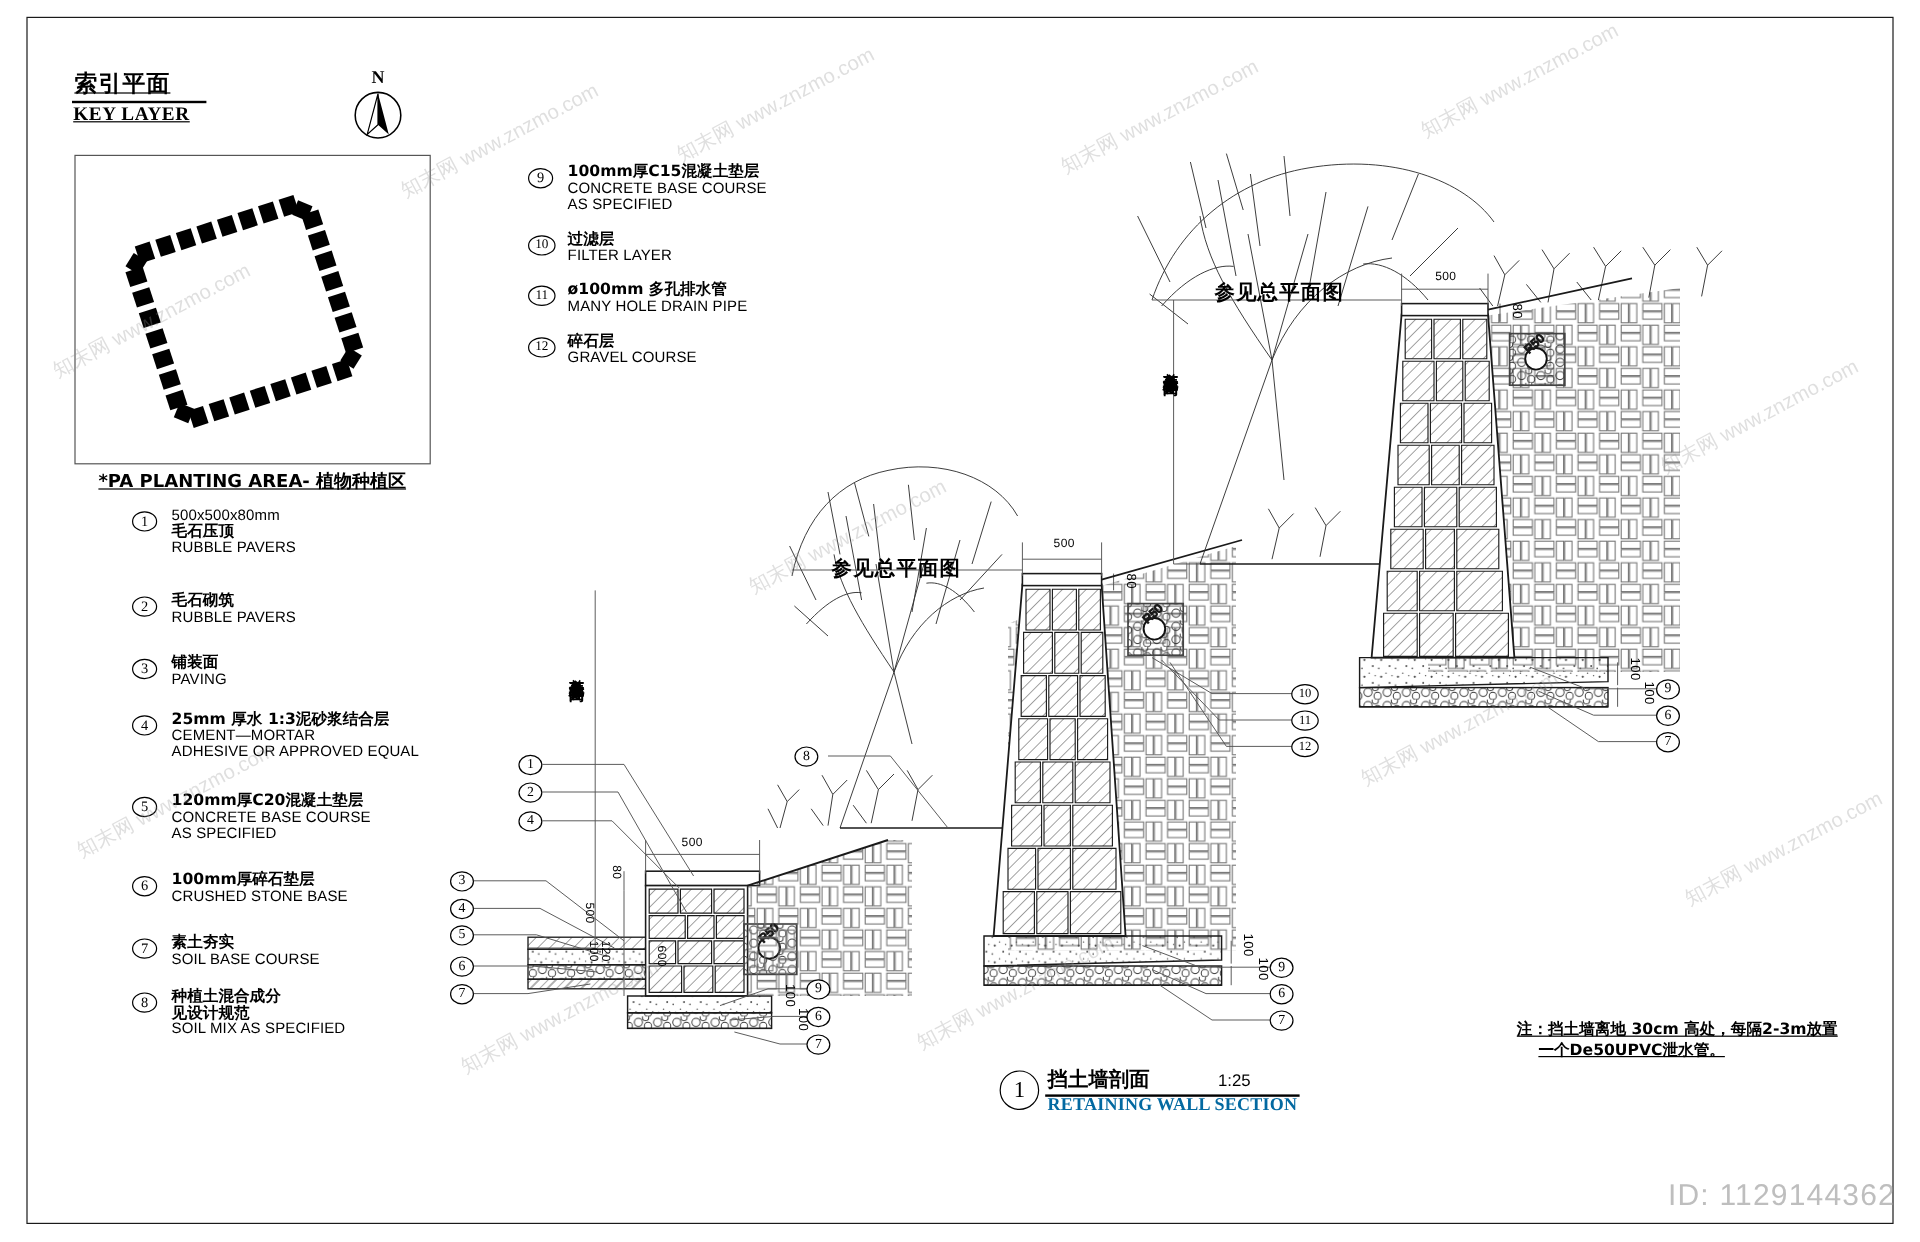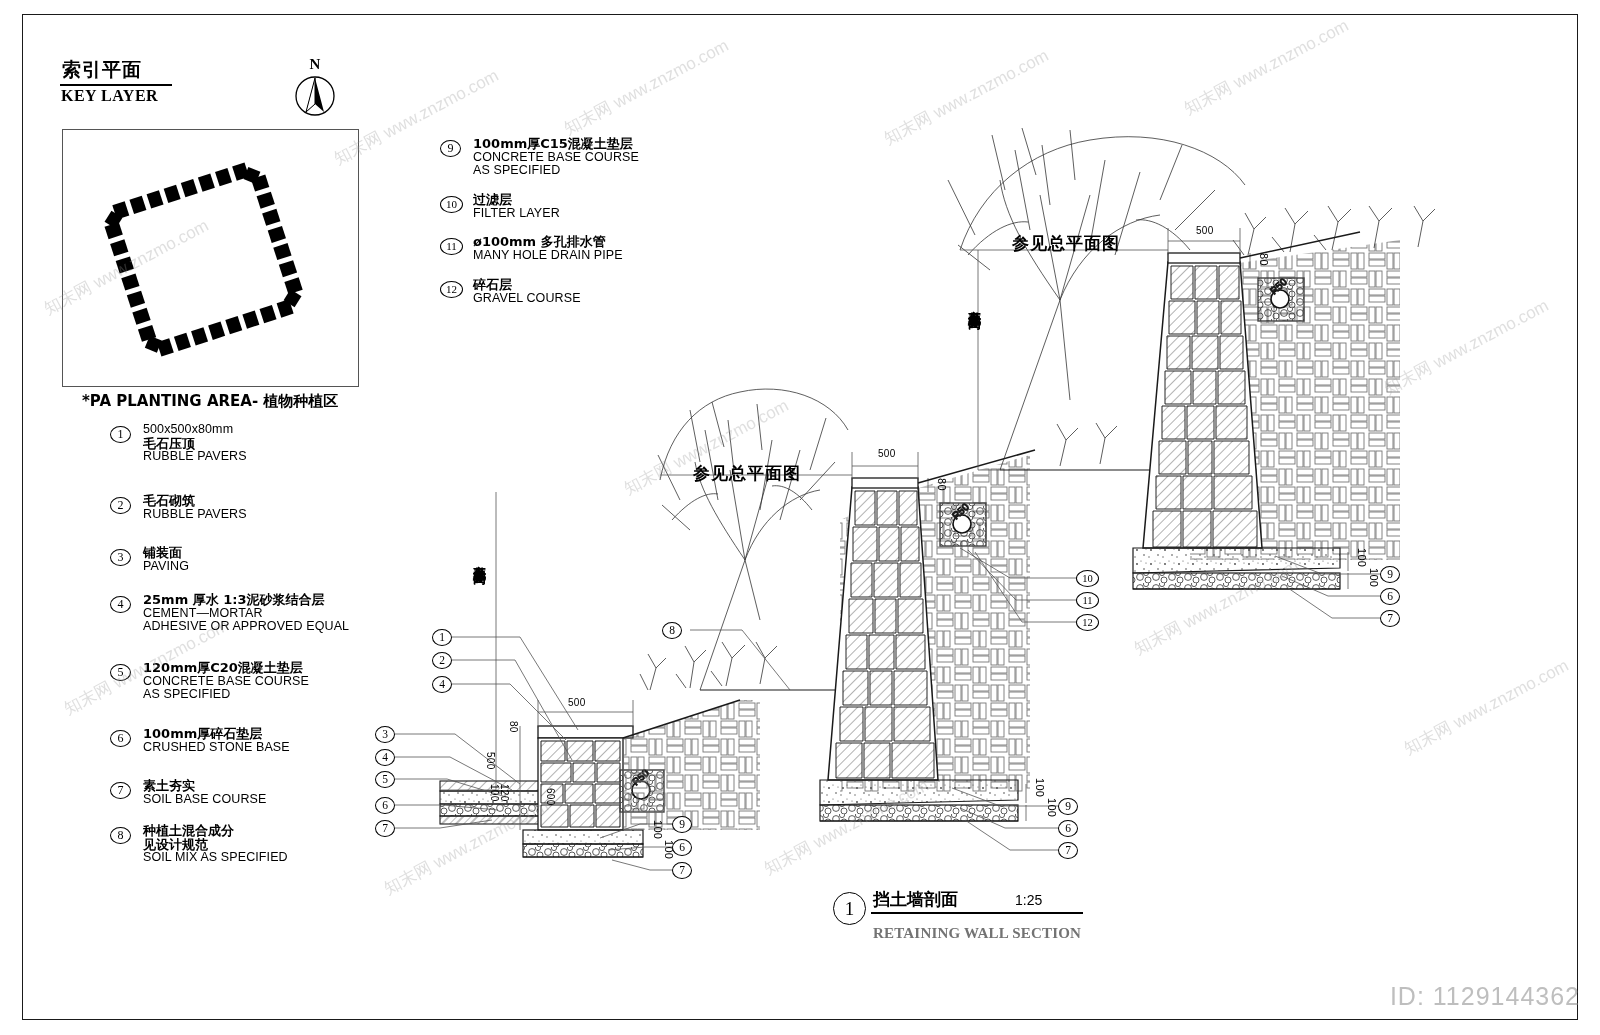--- a/index.html
+++ b/index.html
@@ -14,21 +14,21 @@
     overflow: hidden;
   }
   
   .sheet-border {
     position: absolute; left: 22px; top: 14px;
     width: 1556px; height: 1006px;
     border: 1.5px solid #1a1a1a;
   }
   
   .cn { font-family: "DejaVu Sans", "Liberation Sans", sans-serif; font-weight: 700; }
-  .abs { position: absolute; }
+  .abs { position: absolute; text-decoration: underline; }
 
   
   #keyplan-title-cn {
     left: 62px; top: 57px; font-size: 19px; letter-spacing: 1px; color:#000;
   }
   #keyplan-rule {
     left: 60px; top: 84px; width: 112px; height: 2px; background: #000;
   }
   #keyplan-title-en {
     left: 61px; top: 87px; font-size: 16px; font-weight: 700; letter-spacing: .5px;
@@ -89,22 +89,22 @@
     position:absolute; left:0; top:6px; width:33px; height:33px;
     border:1.6px solid #000; border-radius:50%;
     text-align:center; line-height:31px; font-size:19px;
     font-family:"Liberation Serif",serif; color:#000;
   }
   #tb-cn { position:absolute; left:40px; top:2px; font-size:17px;
     font-family:"DejaVu Sans",sans-serif; font-weight:700; color:#000; }
   #tb-scale { position:absolute; left:182px; top:6px; font-size:14px;
     font-family:"Liberation Sans",sans-serif; color:#000; }
   #tb-rule { position:absolute; left:38px; top:26px; width:212px; height:1.6px; background:#000; }
-  #tb-en { position:absolute; left:40px; top:39px; font-size:15px; font-weight:700;
-    font-family:"Liberation Serif","DejaVu Serif",serif; letter-spacing:.2px; color:#737373;text-align:center; }
+  #tb-en { position:absolute; left:40px; top:27px; font-size:15px; font-weight:700;
+    font-family:"Liberation Serif","DejaVu Serif",serif; letter-spacing:.2px; color:#0369a1;text-align:center; }
 
   
   #note { left: 1264px; top: 850px; width: 300px; }
   #note .nl { display:block; font-family:"DejaVu Sans",sans-serif; font-weight:700;
     font-size:13px; line-height:17px; color:#000; white-space:nowrap; }
   #note .nl2 { padding-left: 18px; }
 
   
   .wm {
     position: absolute; color: rgba(150,150,150,.30);
@@ -639,20 +639,24 @@
   <div class="vtxt" style="left:965px; top:300px;">高差参见标高图</div>
 
   <div class="abs" id="titleblock">
     <div id="tb-circle">1</div>
     <div id="tb-cn">挡土墙剖面</div>
     <div id="tb-scale">1:25</div>
     <div id="tb-rule"></div>
     <div id="tb-en">RETAINING WALL SECTION</div>
   </div>
 
+  <div class="abs" id="note">
+    <span class="nl">注：挡土墙离地 30cm 高处，每隔2-3m放置</span>
+    <span class="nl nl2">一个De50UPVC泄水管。</span>
+  </div>
 
   <div class="wm" style="left:40px;  top:300px;">知末网 www.znzmo.com</div>
   <div class="wm" style="left:330px; top:150px;">知末网 www.znzmo.com</div>
   <div class="wm" style="left:620px; top:480px;">知末网 www.znzmo.com</div>
   <div class="wm" style="left:560px; top:120px;">知末网 www.znzmo.com</div>
   <div class="wm" style="left:880px; top:130px;">知末网 www.znzmo.com</div>
   <div class="wm" style="left:1180px; top:100px;">知末网 www.znzmo.com</div>
   <div class="wm" style="left:60px;  top:700px;">知末网 www.znzmo.com</div>
   <div class="wm" style="left:380px; top:880px;">知末网 www.znzmo.com</div>
   <div class="wm" style="left:760px; top:860px;">知末网 www.znzmo.com</div>

